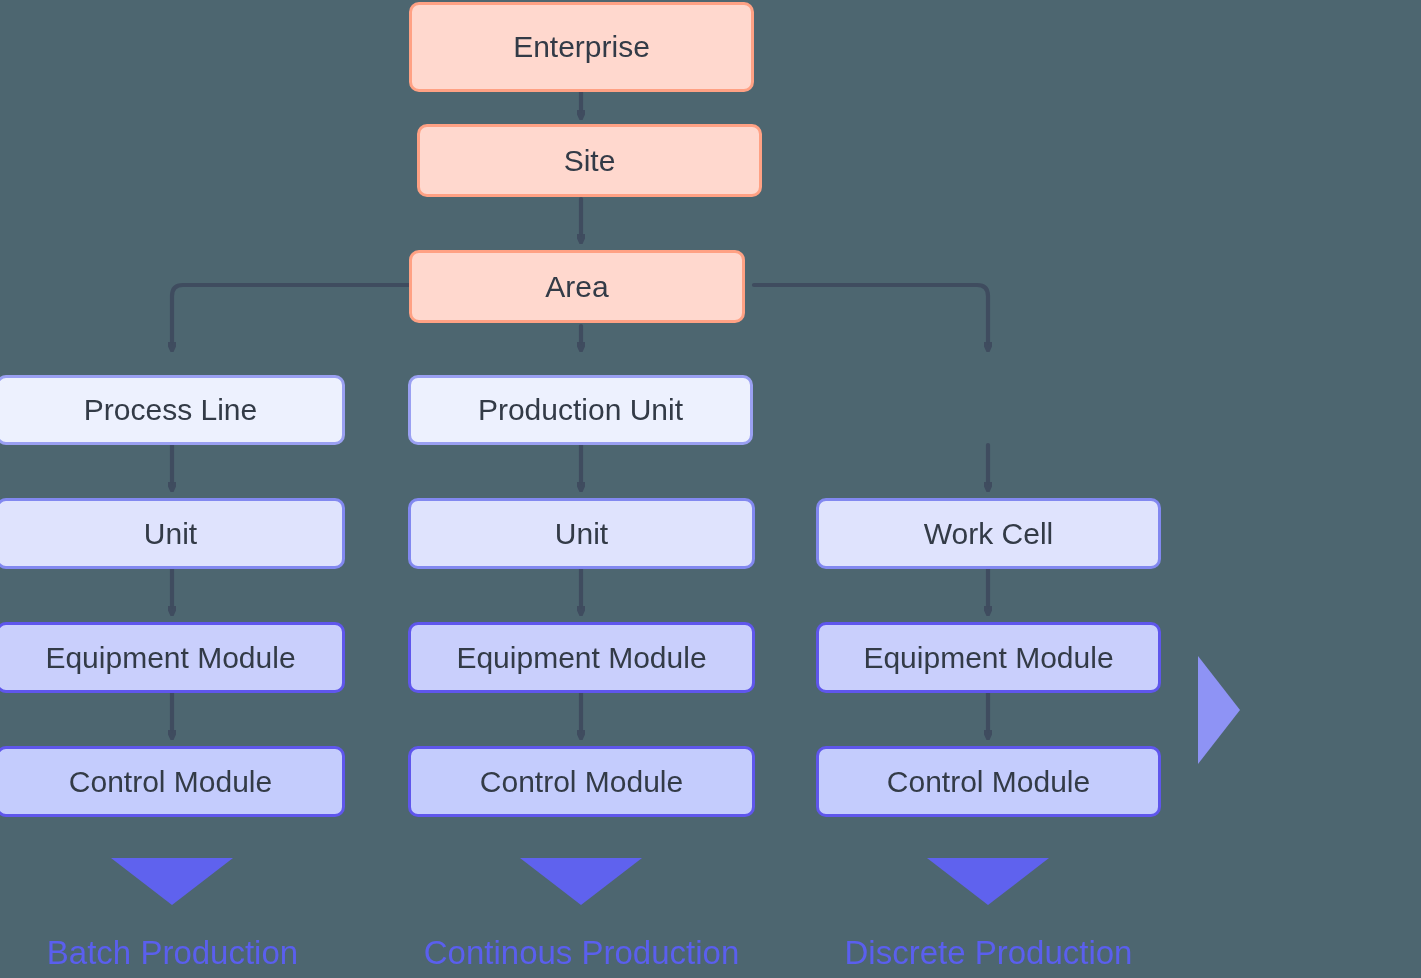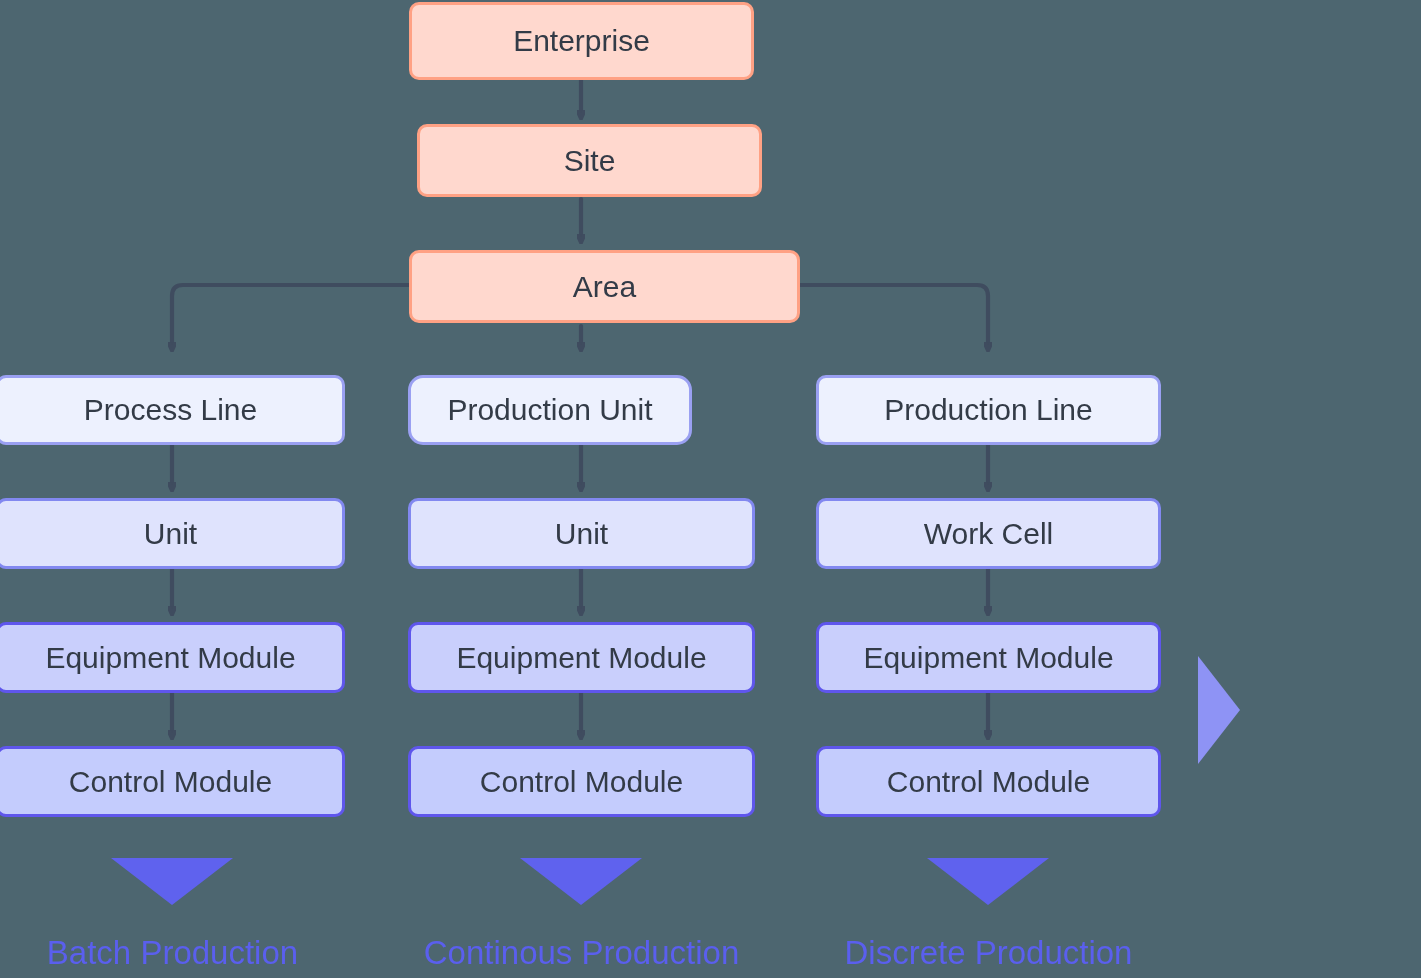--- a/index.html
+++ b/index.html
@@ -127,61 +127,58 @@
       <path d="M581,445 L581,490" marker-end="url(#arrowhead)"></path>
       <path d="M581,569 L581,614" marker-end="url(#arrowhead)"></path>
       <path d="M581,693 L581,738" marker-end="url(#arrowhead)"></path>
 
       <path d="M988,445 L988,490" marker-end="url(#arrowhead)"></path>
       <path d="M988,569 L988,614" marker-end="url(#arrowhead)"></path>
       <path d="M988,693 L988,738" marker-end="url(#arrowhead)"></path>
     </g>
   </svg>
 
-  <div class="node top" style="left:409px; top:2px; width:345px; height:78px;">
+  <div class="node top" style="left:409px; top:2px; width:345px; height:90px;">
     <span>Enterprise</span>
   </div>
 
   <div class="node top" style="left:409px; top:124px; width:345px; height:73px;margin-left:8px;">
     <span>Site</span>
   </div>
 
-  <div class="node top" style="left:409px; top:250px; width:391px; height:73px;justify-content:center;">
+  <div class="node top" style="left:409px; top:250px; width:336px; height:73px;justify-content:center;">
     <span>Area</span>
   </div>
 
   <div class="node lvl1" style="left:-4px; top:375px; width:349px; height:70px;">
     <span>Process Line</span>
   </div>
   <div class="node lvl2" style="left:-4px; top:498px; width:349px; height:71px;">
     <span>Unit</span>
   </div>
   <div class="node lvl3" style="left:-4px; top:622px; width:349px; height:71px;">
     <span>Equipment Module</span>
   </div>
   <div class="node lvl4" style="left:-4px; top:746px; width:349px; height:71px;">
     <span>Control Module</span>
   </div>
 
-  <div class="node lvl1" style="left:408px; top:375px; width:284px; height:70px;border-radius:15px;">
+  <div class="node lvl1" style="left:408px; top:375px; width:345px; height:70px;">
     <span>Production Unit</span>
   </div>
   <div class="node lvl2" style="left:408px; top:498px; width:347px; height:71px;">
     <span>Unit</span>
   </div>
   <div class="node lvl3" style="left:408px; top:622px; width:347px; height:71px;">
     <span>Equipment Module</span>
   </div>
   <div class="node lvl4" style="left:408px; top:746px; width:347px; height:71px;">
     <span>Control Module</span>
   </div>
 
-  <div class="node lvl1" style="left:816px; top:375px; width:345px; height:70px;">
-    <span>Production Line</span>
-  </div>
   <div class="node lvl2" style="left:816px; top:498px; width:345px; height:71px;">
     <span>Work Cell</span>
   </div>
   <div class="node lvl3" style="left:816px; top:622px; width:345px; height:71px;">
     <span>Equipment Module</span>
   </div>
   <div class="node lvl4" style="left:816px; top:746px; width:345px; height:71px;">
     <span>Control Module</span>
   </div>
 

